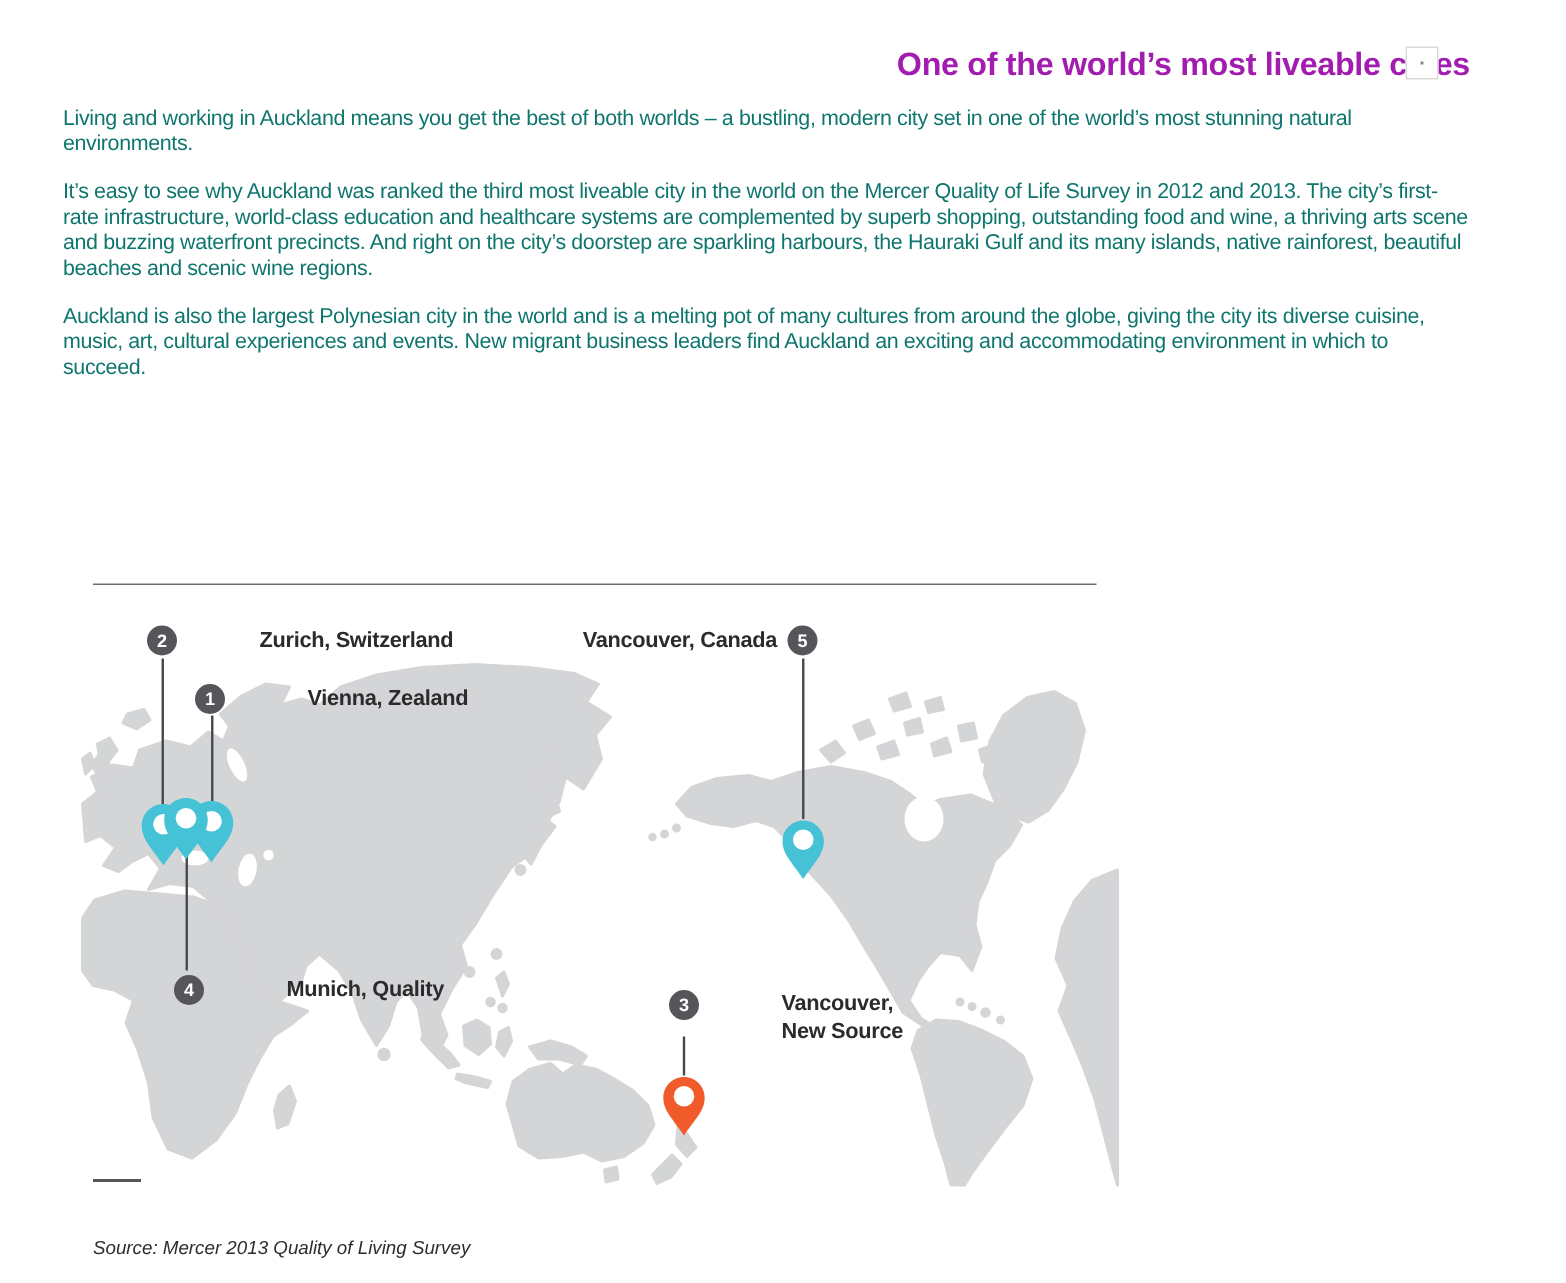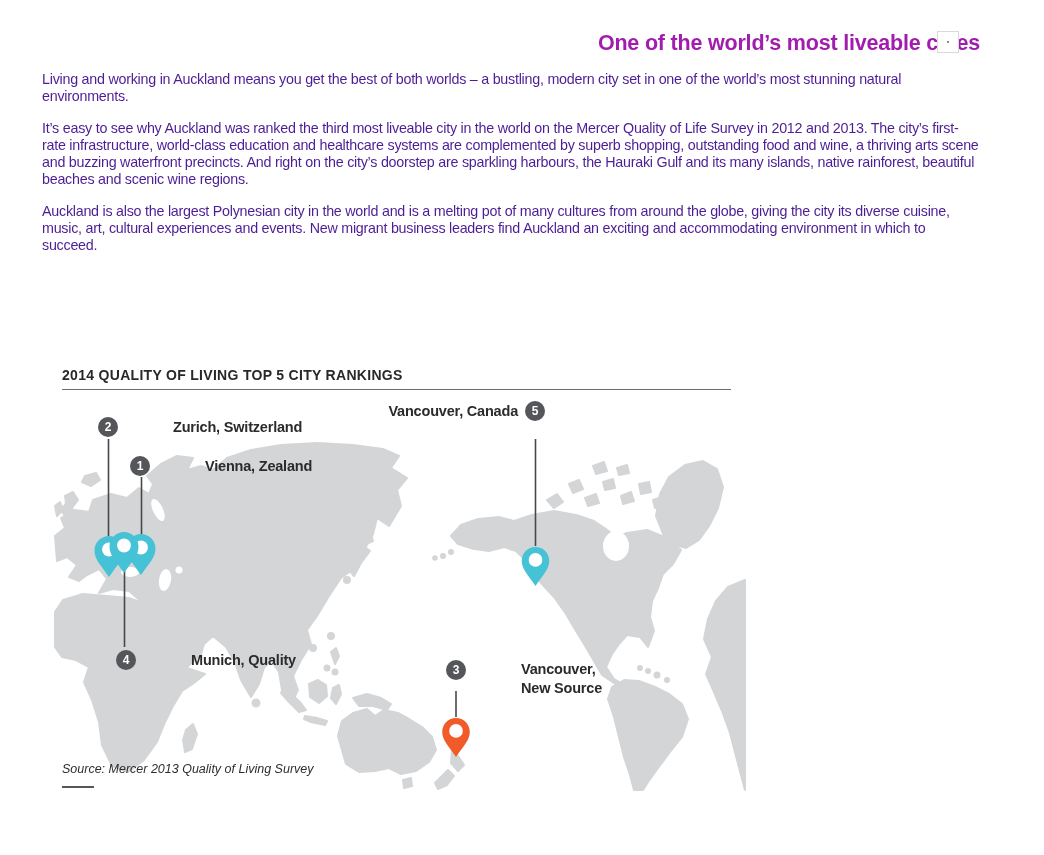--- a/index.html
+++ b/index.html
@@ -3,65 +3,64 @@
 <meta charset="utf-8">
 <style>
   html,body{margin:0;padding:0;background:#ffffff;}
   body{font-family:"Liberation Sans",sans-serif;color:#3f4042;}
   .page{position:relative;width:1044px;height:855px;background:#fff;overflow:hidden;}
 
   
   .text-col{position:absolute;left:42px;top:31px;width:938px;}
   .page-title{margin:0 0 15px 0;font-size:21.5px;line-height:25px;font-weight:bold;
               color:#a21caf;letter-spacing:-0.2px;text-align:right;}
-  .para{margin:0 0 15px 0;font-size:14.3px;line-height:17px;letter-spacing:-0.25px;color:#4c1d95;}
+  .para{margin:0 0 15px 0;font-size:14.3px;line-height:17px;letter-spacing:-0.25px;color:#0f766e;}
 
   
   .img-placeholder{position:absolute;left:937px;top:31px;width:20px;height:20px;
                    border:1px solid #d9d9d9;background:#fff;}
   .img-placeholder::after{content:"";position:absolute;left:9px;top:9px;width:2px;height:2px;background:#8a8a8a;}
 
   
   .chart-heading{position:absolute;left:62px;top:367px;font-size:14px;font-weight:bold;
                  letter-spacing:0.3px;color:#28282a;}
   .chart-underline{position:absolute;left:62px;top:389px;width:669px;height:1px;background:#6d6e70;}
 
   #map{position:absolute;left:55px;top:440px;overflow:visible;z-index:1;}
 
   .map-label{position:absolute;z-index:3;display:flex;align-items:center;gap:7px;height:20px;}
   .map-label .txt{font-size:14.5px;font-weight:bold;letter-spacing:-0.2px;color:#2b2b2d;white-space:nowrap;margin-left:48px;}
   .rank-badge{width:20px;height:20px;border-radius:50%;background:#55565a;color:#ffffff;
               font-size:12px;font-weight:bold;line-height:20px;text-align:center;flex:0 0 20px;}
   .label-zurich{left:98px;top:417px;}
   .label-vienna{left:130px;top:456px;}
-  .label-vancouver{left:300px;top:401px;width:245px;justify-content:flex-end;}
+  .label-vancouver{left:300px;top:417px;width:245px;justify-content:flex-end;}
   .label-munich{left:116px;top:650px;}
   .label-auckland{left:446px;top:660px;height:auto;align-items:flex-start;}
   .label-auckland .txt{line-height:19px;}
   .label-auckland .txt div{white-space:nowrap;}
 
   .source-dash{position:absolute;left:62px;top:786px;width:32px;height:1.5px;background:#55565a;z-index:3;}
-  .source-note{position:absolute;left:62px;top:762px;font-size:12.5px;font-style:italic;
+  .source-note{position:absolute;left:62px;top:825px;font-size:12.5px;font-style:italic;
                color:#2d2d2f;letter-spacing:0;z-index:3;}
 </style>
 </head>
 <body>
 
 <div class="page">
 
   <div class="text-col">
     <h1 class="page-title">One of the world’s most liveable cities</h1>
     <p class="para">Living and working in Auckland means you get the best of both worlds – a bustling, modern city set in one of the world’s most stunning natural environments.</p>
     <p class="para">It’s easy to see why Auckland was ranked the third most liveable city in the world on the Mercer Quality of Life Survey in 2012 and 2013. The city’s first-rate infrastructure, world-class education and healthcare systems are complemented by superb shopping, outstanding food and wine, a thriving arts scene and buzzing waterfront precincts. And right on the city’s doorstep are sparkling harbours, the Hauraki Gulf and its many islands, native rainforest, beautiful beaches and scenic wine regions.</p>
     <p class="para">Auckland is also the largest Polynesian city in the world and is a melting pot of many cultures from around the globe, giving the city its diverse cuisine, music, art, cultural experiences and events. New migrant business leaders find Auckland an exciting and accommodating environment in which to succeed.</p>
   </div>
 
   <div class="img-placeholder"></div>
 
-  <div class="chart-heading">2014 QUALITY OF LIVING TOP 5 CITY RANKINGS</div>
   <div class="chart-underline"></div>
 
   <svg id="map" width="690" height="350" viewBox="0 0 690 350">
     <g fill="#d4d5d7" stroke="#d4d5d7" stroke-width="2" stroke-linejoin="round">
 
       <path d="M0,96 L10,88 L6,78 L20,70 L34,72 L38,60 L56,54 L72,58 L84,48 L94,54 L98,44 L92,36 L106,24 L122,16 L138,18 L132,30 L146,26 L158,30 L172,18 L196,10 L226,5 L262,3 L298,5 L328,9 L344,16 L336,28 L352,38 L342,50 L346,66 L334,86 L322,78 L318,94 L308,112 L300,128 L286,138 L274,156 L262,176 L252,190 L256,204 L246,220 L238,236 L243,250 L236,264 L227,250 L224,232 L216,220 L209,228 L204,244 L196,257 L186,240 L180,222 L171,207 L158,196 L149,204 L146,214 L132,227 L119,224 L108,207 L99,189 L94,176 L88,163 L74,151 L58,149 L44,153 L52,139 L44,129 L32,135 L24,141 L14,137 L22,125 L12,117 L2,121 Z"></path>
       <path d="M10,56 L18,52 L23,60 L17,68 L21,76 L12,79 L6,70 L11,63 Z"></path>
       <path d="M0,66 L5,62 L8,70 L2,76 Z"></path>
       <path d="M30,36 L41,33 L45,40 L36,46 L27,42 Z"></path>
 

